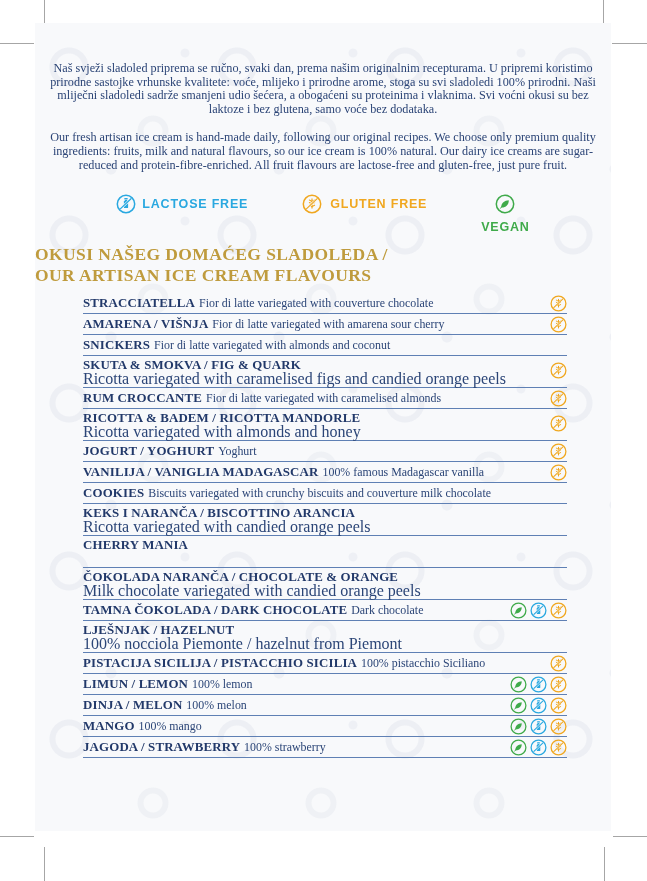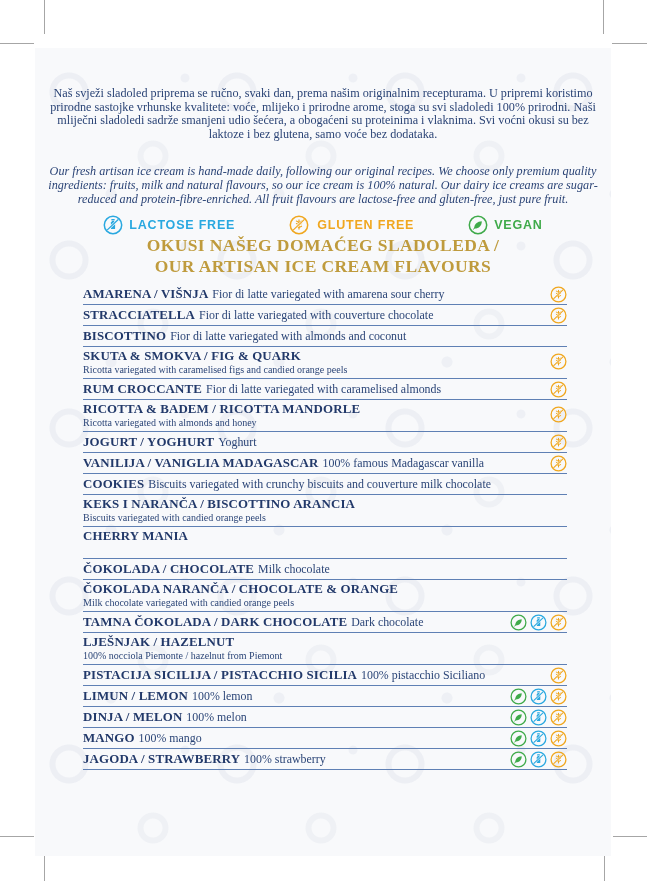--- a/index.html
+++ b/index.html
@@ -4,60 +4,60 @@
 <style>
   html,body{margin:0;padding:0;}
   body{
     width:647px;height:881px;position:relative;overflow:hidden;
     background:#ffffff;
     font-family:"Liberation Serif", serif;
   }
   .mark{position:absolute;background:#a6a6a6;}
 
   .page{
-    position:absolute;left:35px;top:48px;width:576px;height:808px;
+    position:absolute;left:35px;top:23px;width:576px;height:808px;
     background-color:#f8f9fb;
     background-image:
       radial-gradient(circle at 34px 44px, rgba(0,0,0,0) 13px, #edeff4 14px, #edeff4 19px, rgba(0,0,0,0) 20px),
       radial-gradient(circle at 118px 108px, rgba(0,0,0,0) 9px, #eff1f5 10px, #eff1f5 15px, rgba(0,0,0,0) 16px),
       radial-gradient(circle at 76px 146px, #eef0f5 5px, rgba(0,0,0,0) 6px),
       radial-gradient(circle at 150px 30px, #eef0f5 4px, rgba(0,0,0,0) 5px);
     background-size:168px 168px;
   }
 
   .intro{
     width:552px;margin:0 auto;text-align:center;
     color:#2b4476;font-size:12.2px;line-height:13.6px;
   }
   .intro-hr{padding-top:39px;}
-  .intro-en{margin-top:24px;font-style:italic;}
+  .intro-en{margin-top:15px;}
 
   .badges{
-    margin-top:9px;display:flex;justify-content:center;align-items:flex-start;gap:54px;
+    margin-top:22px;display:flex;justify-content:center;align-items:flex-start;gap:54px;
   }
   .badge{display:flex;align-items:center;gap:6px;
     font-family:"Liberation Sans", sans-serif;font-size:12.5px;font-weight:bold;letter-spacing:0.8px;}
   .badge svg{display:block;}
 
   .title{
-    text-align:center;color:#bf9b3d;font-weight:bold;
+    margin-top:10px;text-align:left;color:#bf9b3d;font-weight:bold;
     font-size:17.5px;line-height:21px;letter-spacing:0.4px;
   }
 
   .menu{margin:7px 0 0 48px;width:484px;}
   .row{position:relative;border-bottom:1px solid #5f80b4;}
   .row.inline{height:20px;white-space:nowrap;overflow:hidden;}
   .row.stacked{height:31px;}
   .row .name{
     font-weight:bold;color:#22396a;font-size:12.9px;letter-spacing:0.15px;line-height:20px;
   }
   .row .desc{color:#2b4577;font-size:11.9px;}
   .row.inline .desc{margin-left:4px;}
   .row.stacked .name{display:block;line-height:15px;padding-top:2px;}
-  .row.stacked .desc{display:block;line-height:12px;font-size:10px;}
+  .row.stacked .desc{display:block;line-height:12px;font-size:16px;}
   .row .icons{
     position:absolute;right:0;top:2px;display:flex;gap:3px;background:transparent;
   }
   .row.stacked .icons{top:6px;}
   .row .icons svg{display:block;}
 </style>
 </head>
 <body>
 
 <div class="mark" style="left:44px;top:0;width:1px;height:34px;"></div>
@@ -87,55 +87,55 @@
       <div class="badge" style="color: rgb(240, 167, 31); gap: 8px;">
         <svg width="20" height="20" viewBox="0 0 20 20">
           <circle cx="10" cy="10" r="8.7" fill="none" stroke="#f0a71f" stroke-width="1.5"></circle>
           <line x1="10" y1="4.6" x2="10" y2="14.6" stroke="#f0a71f" stroke-width="1.2"></line>
           <path d="M10 7.4 L7.4 6 M10 7.4 L12.6 6 M10 10 L7.4 8.6 M10 10 L12.6 8.6 M10 12.6 L7.4 11.2 M10 12.6 L12.6 11.2" stroke="#f0a71f" stroke-width="1.1" fill="none" stroke-linecap="round"></path>
           <line x1="4.4" y1="14.9" x2="15.2" y2="4.6" stroke="#f8f9fb" stroke-width="2.2"></line>
           <line x1="4.4" y1="14.9" x2="15.2" y2="4.6" stroke="#f0a71f" stroke-width="1.2" stroke-linecap="round"></line>
         </svg>
         <span>GLUTEN FREE</span>
       </div>
-      <div class="badge" style="color: rgb(63, 170, 74);">
+      <div class="badge" style="color: rgb(63, 170, 74); flex-direction: column;">
         <svg width="20" height="20" viewBox="0 0 20 20">
           <circle cx="10" cy="10" r="8.7" fill="none" stroke="#3faa4a" stroke-width="1.5"></circle>
           <path d="M6.2 13.6 C6 9.2 9.6 6.4 13.8 6.3 C13.9 10.8 10.6 13.9 6.2 13.6 Z" fill="#3faa4a"></path>
           <path d="M5.6 14.2 C7.4 11.2 9.8 9.4 12.4 8.4" stroke="#3faa4a" stroke-width="1" fill="none" stroke-linecap="round"></path>
         </svg>
         <span>VEGAN</span>
       </div>
     </div>
 
   <div class="title">
     <div>OKUSI NAŠEG DOMAĆEG SLADOLEDA /</div>
     <div>OUR ARTISAN ICE CREAM FLAVOURS</div>
   </div>
 
   <div class="menu">
+      <div class="row inline"><span class="name">STRACCIATELLA</span><span class="desc">Fior di latte variegated with couverture chocolate</span><span class="icons">
+          <svg width="17" height="17" viewBox="0 0 20 20">
+            <circle cx="10" cy="10" r="8.7" fill="none" stroke="#f0a71f" stroke-width="1.5"></circle>
+            <line x1="10" y1="4.6" x2="10" y2="14.6" stroke="#f0a71f" stroke-width="1.2"></line>
+            <path d="M10 7.4 L7.4 6 M10 7.4 L12.6 6 M10 10 L7.4 8.6 M10 10 L12.6 8.6 M10 12.6 L7.4 11.2 M10 12.6 L12.6 11.2" stroke="#f0a71f" stroke-width="1.1" fill="none" stroke-linecap="round"></path>
+            <line x1="4.4" y1="14.9" x2="15.2" y2="4.6" stroke="#f8f9fb" stroke-width="2.2"></line>
+            <line x1="4.4" y1="14.9" x2="15.2" y2="4.6" stroke="#f0a71f" stroke-width="1.2" stroke-linecap="round"></line>
+          </svg>
+        </span></div>
       <div class="row inline"><span class="name">AMARENA / VIŠNJA</span><span class="desc">Fior di latte variegated with amarena sour cherry</span><span class="icons">
           <svg width="17" height="17" viewBox="0 0 20 20">
             <circle cx="10" cy="10" r="8.7" fill="none" stroke="#f0a71f" stroke-width="1.5"></circle>
             <line x1="10" y1="4.6" x2="10" y2="14.6" stroke="#f0a71f" stroke-width="1.2"></line>
             <path d="M10 7.4 L7.4 6 M10 7.4 L12.6 6 M10 10 L7.4 8.6 M10 10 L12.6 8.6 M10 12.6 L7.4 11.2 M10 12.6 L12.6 11.2" stroke="#f0a71f" stroke-width="1.1" fill="none" stroke-linecap="round"></path>
             <line x1="4.4" y1="14.9" x2="15.2" y2="4.6" stroke="#f8f9fb" stroke-width="2.2"></line>
             <line x1="4.4" y1="14.9" x2="15.2" y2="4.6" stroke="#f0a71f" stroke-width="1.2" stroke-linecap="round"></line>
           </svg>
         </span></div>
-      <div class="row inline"><span class="name">STRACCIATELLA</span><span class="desc">Fior di latte variegated with couverture chocolate</span><span class="icons">
-          <svg width="17" height="17" viewBox="0 0 20 20">
-            <circle cx="10" cy="10" r="8.7" fill="none" stroke="#f0a71f" stroke-width="1.5"></circle>
-            <line x1="10" y1="4.6" x2="10" y2="14.6" stroke="#f0a71f" stroke-width="1.2"></line>
-            <path d="M10 7.4 L7.4 6 M10 7.4 L12.6 6 M10 10 L7.4 8.6 M10 10 L12.6 8.6 M10 12.6 L7.4 11.2 M10 12.6 L12.6 11.2" stroke="#f0a71f" stroke-width="1.1" fill="none" stroke-linecap="round"></path>
-            <line x1="4.4" y1="14.9" x2="15.2" y2="4.6" stroke="#f8f9fb" stroke-width="2.2"></line>
-            <line x1="4.4" y1="14.9" x2="15.2" y2="4.6" stroke="#f0a71f" stroke-width="1.2" stroke-linecap="round"></line>
-          </svg>
-        </span></div>
-      <div class="row inline"><span class="name">BISCOTTINO</span><span class="desc">Fior di latte variegated with almonds and coconut</span></div>
+      <div class="row inline"><span class="name">SNICKERS</span><span class="desc">Fior di latte variegated with almonds and coconut</span></div>
       <div class="row stacked">
         <span class="name">SKUTA &amp; SMOKVA / FIG &amp; QUARK</span>
         <span class="desc">Ricotta variegated with caramelised figs and candied orange peels</span>
         <span class="icons">
           <svg width="17" height="17" viewBox="0 0 20 20">
             <circle cx="10" cy="10" r="8.7" fill="none" stroke="#f0a71f" stroke-width="1.5"></circle>
             <line x1="10" y1="4.6" x2="10" y2="14.6" stroke="#f0a71f" stroke-width="1.2"></line>
             <path d="M10 7.4 L7.4 6 M10 7.4 L12.6 6 M10 10 L7.4 8.6 M10 10 L12.6 8.6 M10 12.6 L7.4 11.2 M10 12.6 L12.6 11.2" stroke="#f0a71f" stroke-width="1.1" fill="none" stroke-linecap="round"></path>
             <line x1="4.4" y1="14.9" x2="15.2" y2="4.6" stroke="#f8f9fb" stroke-width="2.2"></line>
             <line x1="4.4" y1="14.9" x2="15.2" y2="4.6" stroke="#f0a71f" stroke-width="1.2" stroke-linecap="round"></line>
@@ -178,26 +178,25 @@
             <circle cx="10" cy="10" r="8.7" fill="none" stroke="#f0a71f" stroke-width="1.5"></circle>
             <line x1="10" y1="4.6" x2="10" y2="14.6" stroke="#f0a71f" stroke-width="1.2"></line>
             <path d="M10 7.4 L7.4 6 M10 7.4 L12.6 6 M10 10 L7.4 8.6 M10 10 L12.6 8.6 M10 12.6 L7.4 11.2 M10 12.6 L12.6 11.2" stroke="#f0a71f" stroke-width="1.1" fill="none" stroke-linecap="round"></path>
             <line x1="4.4" y1="14.9" x2="15.2" y2="4.6" stroke="#f8f9fb" stroke-width="2.2"></line>
             <line x1="4.4" y1="14.9" x2="15.2" y2="4.6" stroke="#f0a71f" stroke-width="1.2" stroke-linecap="round"></line>
           </svg>
         </span></div>
       <div class="row inline"><span class="name">COOKIES</span><span class="desc">Biscuits variegated with crunchy biscuits and couverture milk chocolate</span></div>
       <div class="row stacked">
         <span class="name">KEKS I NARANČA / BISCOTTINO ARANCIA</span>
-        <span class="desc">Biscuits variegated with candied orange peels</span>
+        <span class="desc">Ricotta variegated with candied orange peels</span>
       </div>
       <div class="row stacked">
         <span class="name">CHERRY MANIA</span>
       </div>
-      <div class="row inline"><span class="name">ČOKOLADA / CHOCOLATE</span><span class="desc">Milk chocolate</span></div>
       <div class="row stacked">
         <span class="name">ČOKOLADA NARANČA / CHOCOLATE &amp; ORANGE</span>
         <span class="desc">Milk chocolate variegated with candied orange peels</span>
       </div>
       <div class="row inline"><span class="name">TAMNA ČOKOLADA / DARK CHOCOLATE</span><span class="desc">Dark chocolate</span><span class="icons">
           <svg width="17" height="17" viewBox="0 0 20 20">
             <circle cx="10" cy="10" r="8.7" fill="none" stroke="#3faa4a" stroke-width="1.5"></circle>
             <path d="M6.2 13.6 C6 9.2 9.6 6.4 13.8 6.3 C13.9 10.8 10.6 13.9 6.2 13.6 Z" fill="#3faa4a"></path>
             <path d="M5.6 14.2 C7.4 11.2 9.8 9.4 12.4 8.4" stroke="#3faa4a" stroke-width="1" fill="none" stroke-linecap="round"></path>
           </svg>

